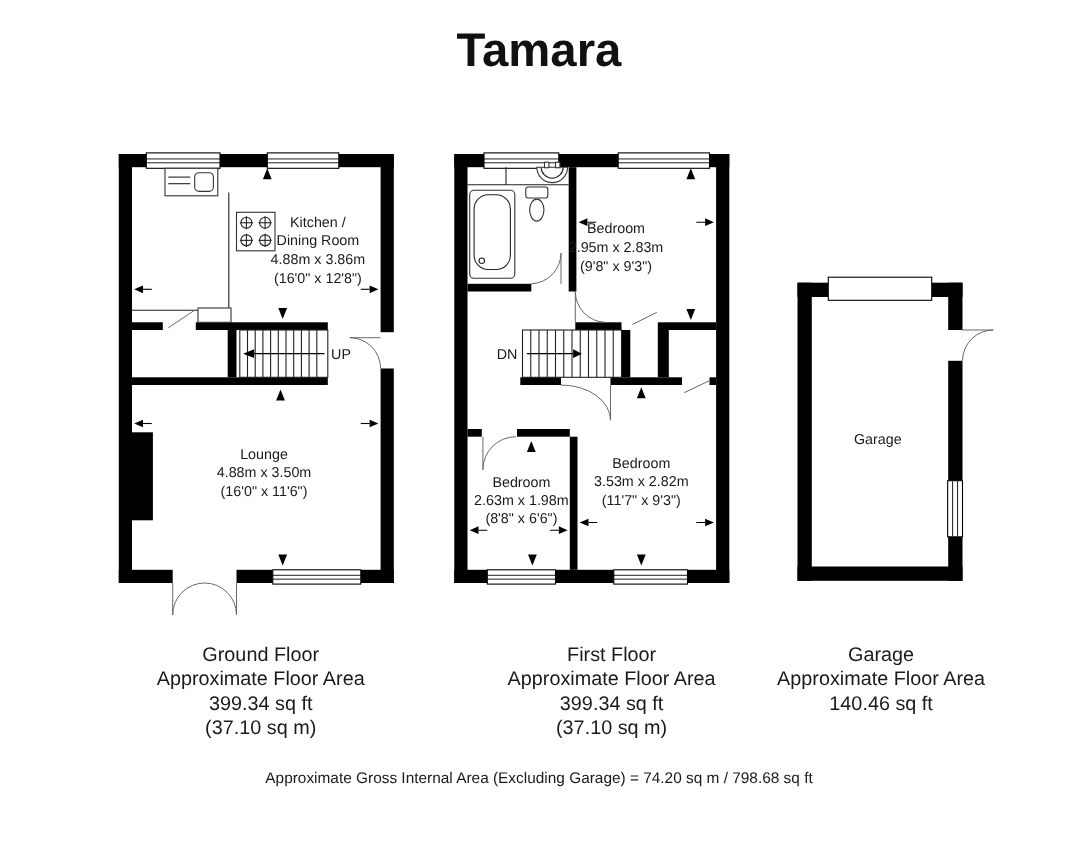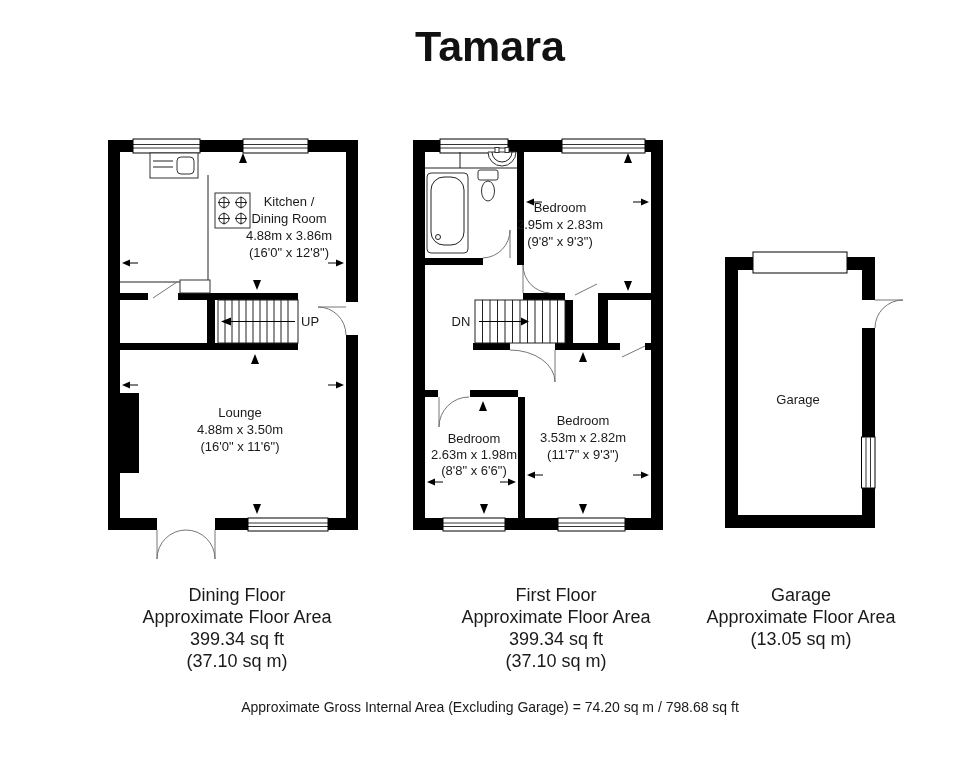--- a/index.html
+++ b/index.html
@@ -300,34 +300,34 @@
     </g>
     <g>
       <rect class="win" x="146.5" y="192" width="13.5" height="51"></rect>
       <line class="wl" x1="151" y1="192.5" x2="151" y2="242.5"></line>
       <line class="wl" x1="155.5" y1="192.5" x2="155.5" y2="242.5"></line>
     </g>
     <text x="83" y="159">Garage</text>
   </svg>
 
   <div class="caption cap-ground">
-    <div>Dining Floor</div>
+    <div>Ground Floor</div>
     <div>Approximate Floor Area</div>
     <div>399.34 sq ft</div>
     <div>(37.10 sq m)</div>
   </div>
   <div class="caption cap-first">
     <div>First Floor</div>
     <div>Approximate Floor Area</div>
     <div>399.34 sq ft</div>
     <div>(37.10 sq m)</div>
   </div>
   <div class="caption cap-garage">
     <div>Garage</div>
     <div>Approximate Floor Area</div>
-    <div>(13.05 sq m)</div>
+    <div>140.46 sq ft</div>
   </div>
 
   <div class="footer">
     <div>Approximate Gross Internal Area (Excluding Garage) = 74.20 sq m / 798.68 sq ft</div>
   </div>
 
 </div>
 
 </body></html>

